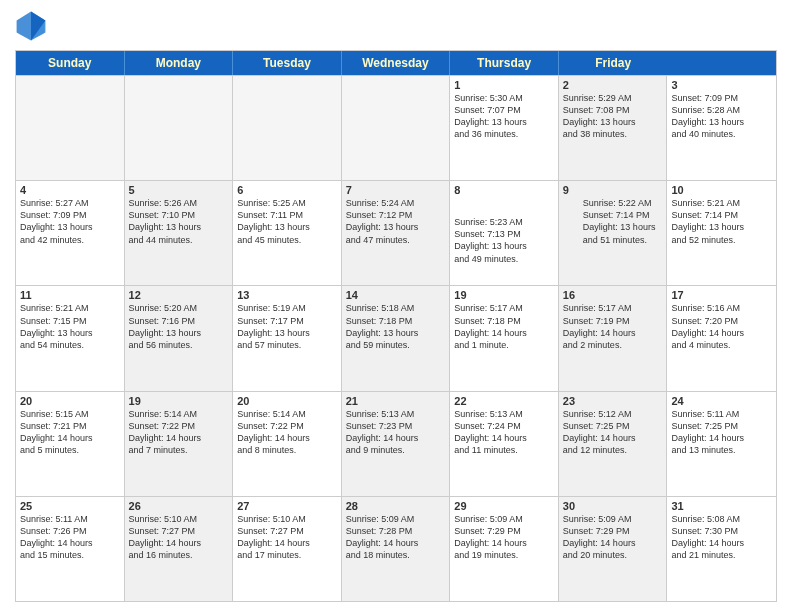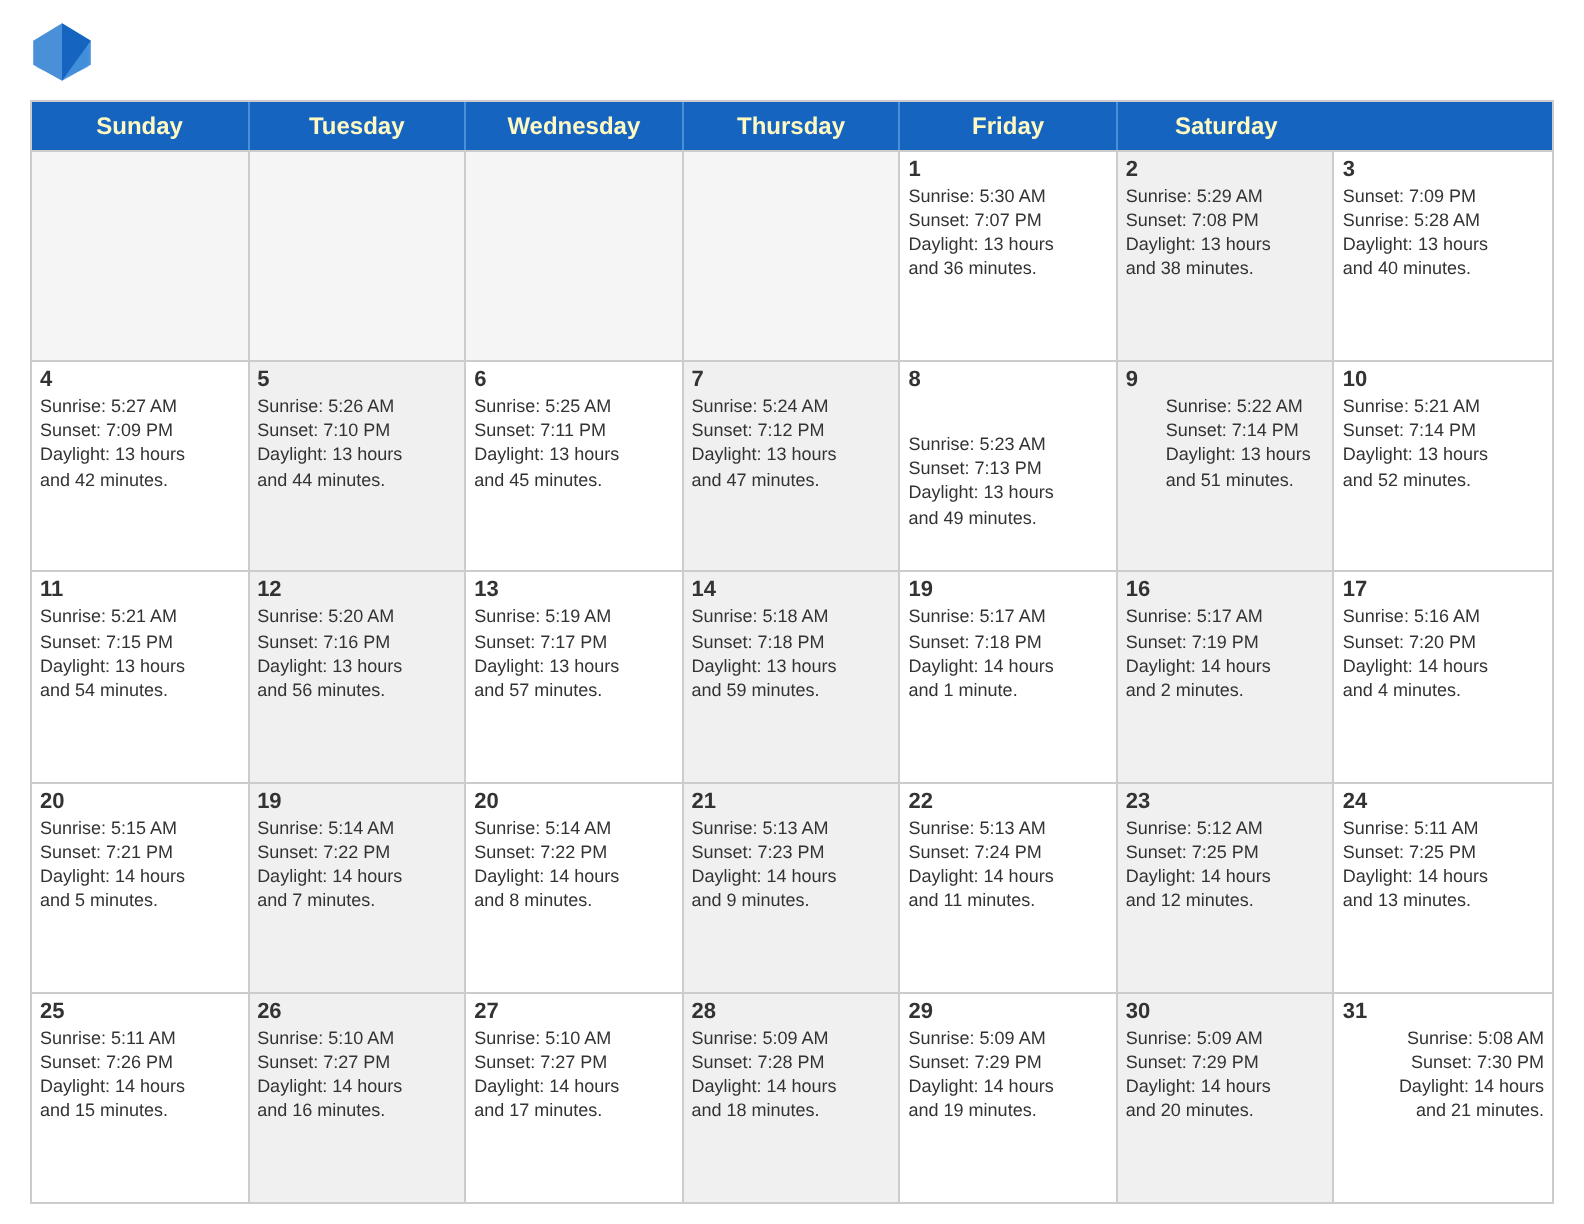--- a/index.html
+++ b/index.html
@@ -127,25 +127,25 @@
     </div>
     <div class="title-block">
       <div class="month-year"></div>
       <div class="location"></div>
     </div>
   </div>
 
   <div class="calendar">
     <div class="cal-header" id="cal-header">
         <div class="cal-header-cell">Sunday</div>
+        <div class="cal-header-cell">Monday</div>
         <div class="cal-header-cell">Tuesday</div>
         <div class="cal-header-cell">Wednesday</div>
         <div class="cal-header-cell">Thursday</div>
         <div class="cal-header-cell">Friday</div>
-        <div class="cal-header-cell">Saturday</div>
       </div>
     <div class="cal-body" id="cal-body">
         <div class="cal-row">
           <div class="cal-cell empty"></div>
           <div class="cal-cell empty"></div>
           <div class="cal-cell empty"></div>
           <div class="cal-cell empty"></div>
           <div class="cal-cell">
             <div class="day-number">1</div>
             <div class="cell-text" style="white-space: pre-line;">Sunrise: 5:30 AM
@@ -359,21 +359,21 @@
           </div>
           <div class="cal-cell shaded">
             <div class="day-number">30</div>
             <div class="cell-text" style="white-space: pre-line;">Sunrise: 5:09 AM
 Sunset: 7:29 PM
 Daylight: 14 hours
 and 20 minutes.</div>
           </div>
           <div class="cal-cell">
             <div class="day-number">31</div>
-            <div class="cell-text" style="white-space: pre-line; text-align: right;">Sunrise: 5:08 AM
+            <div class="cell-text" style="white-space: pre-line;">Sunrise: 5:08 AM
 Sunset: 7:30 PM
 Daylight: 14 hours
 and 21 minutes.</div>
           </div>
         </div>
       </div>
   </div>
 </div>
 
 </body></html>

